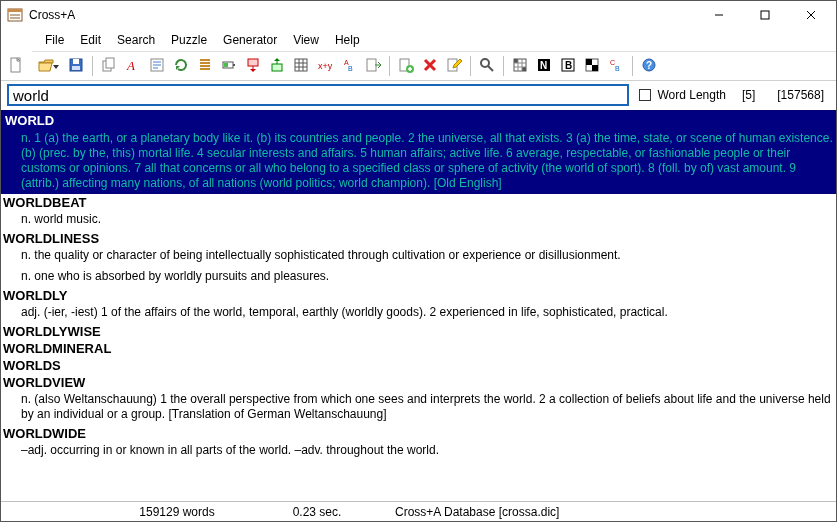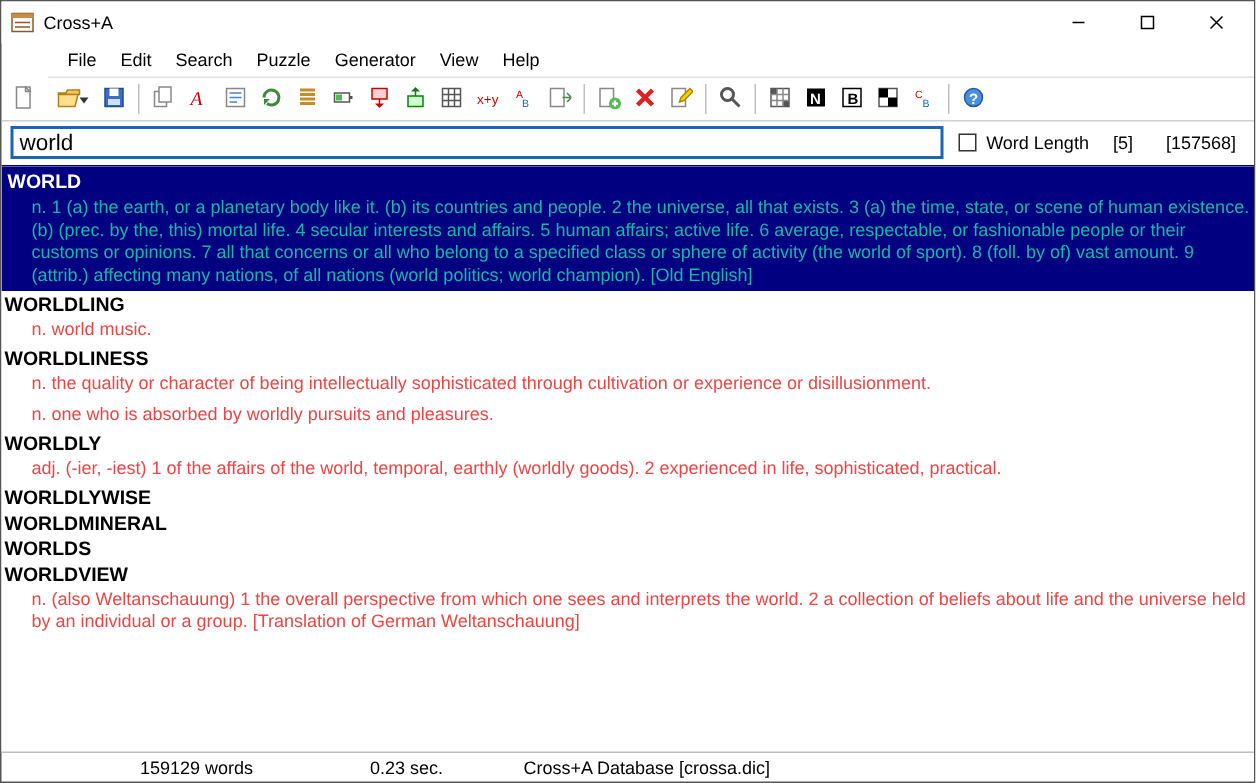--- a/index.html
+++ b/index.html
@@ -20,25 +20,25 @@
   .tool-btn.drop::after { content:""; position:absolute; right:3px; top:9px; border-left:3px solid transparent; border-right:3px solid transparent; border-top:4px solid #333;}
   .search-row { display:flex; align-items:center; padding:3px 6px 4px 6px; gap:10px; }
   .search-input { flex:1; height:22px; border:2px solid #1a65b8; font-size:15px; padding:0 4px; color:#000; outline:none; font-family:inherit;}
   .wl-group { display:flex; align-items:center; gap:6px; }
   .wl-check { width:12px; height:12px; border:1px solid #333; display:inline-block;}
   .wl-label { font-size:12px; }
   .sq-val { font-size:12px; padding:0 6px;}
   .results { flex:1; overflow:auto; border-top:1px solid #000070; background:#fff;}
   .entry { padding:1px 2px 1px 2px; }
   .entry .word { font-weight:bold; font-size:13px; font-family:Arial, sans-serif;}
-  .entry .def { color:#ef4444; font-size:12px; padding:2px 0 2px 18px; line-height:1.25; font-family:Arial, sans-serif;}
+  .entry .def { color:#000000; font-size:12px; padding:2px 0 2px 18px; line-height:1.25; font-family:Arial, sans-serif;}
   .entry.selected { background:#000080; color:#fff; }
   .entry.selected .word { color:#fff; padding:1px 2px;}
   .entry.selected .def { color:#14b8a6; }
-  .statusbar { height:20px; border-top:1px solid #c0c0c0; display:flex; align-items:flex-end; font-size:12px;}
+  .statusbar { height:20px; border-top:1px solid #c0c0c0; display:flex; align-items:flex-end; font-size:12px;padding-left:46px;}
   .status-cell { padding:0 8px; height:100%; display:flex; align-items:center; border-right:0px solid #c0c0c0;}
   .status-cell.first{ width:60px;}
   .status-cell.words{ width:140px; justify-content:center;}
   .status-cell.time{ width:140px; justify-content:center;}
   .status-cell.db{ flex:1;}
   
   .ico { width:16px; height:16px; }
 </style>
 </head>
 <body>
@@ -254,21 +254,21 @@
     <span class="sq-val">[5]</span>
     <span class="sq-val">[157568]</span>
   </div>
 
   <div class="results" id="results">
       <div class="entry selected">
         <div class="word">WORLD</div>
         <div class="def">n. 1 (a) the earth, or a planetary body like it. (b) its countries and people. 2 the universe, all that exists. 3 (a) the time, state, or scene of human existence. (b) (prec. by the, this) mortal life. 4 secular interests and affairs. 5 human affairs; active life. 6 average, respectable, or fashionable people or their customs or opinions. 7 all that concerns or all who belong to a specified class or sphere of activity (the world of sport). 8 (foll. by of) vast amount. 9 (attrib.) affecting many nations, of all nations (world politics; world champion). [Old English]</div>
       </div>
       <div class="entry">
-        <div class="word">WORLDLING</div>
+        <div class="word">WORLDBEAT</div>
         <div class="def">n. world music.</div>
       </div>
       <div class="entry">
         <div class="word">WORLDLINESS</div>
         <div class="def">n. the quality or character of being intellectually sophisticated through cultivation or experience or disillusionment.</div>
       </div>
       <div class="entry">
         <div class="def">n. one who is absorbed by worldly pursuits and pleasures.</div>
       </div>
       <div class="entry">
@@ -280,20 +280,24 @@
       </div>
       <div class="entry">
         <div class="word">WORLDMINERAL</div>
       </div>
       <div class="entry">
         <div class="word">WORLDS</div>
       </div>
       <div class="entry">
         <div class="word">WORLDVIEW</div>
         <div class="def">n. (also Weltanschauung) 1 the overall perspective from which one sees and interprets the world. 2 a collection of beliefs about life and the universe held by an individual or a group. [Translation of German Weltanschauung]</div>
+      </div>
+      <div class="entry">
+        <div class="word">WORLDWIDE</div>
+        <div class="def">–adj. occurring in or known in all parts of the world. –adv. throughout the world.</div>
       </div>
     </div>
 
   <div class="statusbar">
     <div class="status-cell first"></div>
     <div class="status-cell words">159129 words</div>
     <div class="status-cell time">0.23 sec.</div>
     <div class="status-cell db">Cross+A Database [crossa.dic]</div>
   </div>
 

